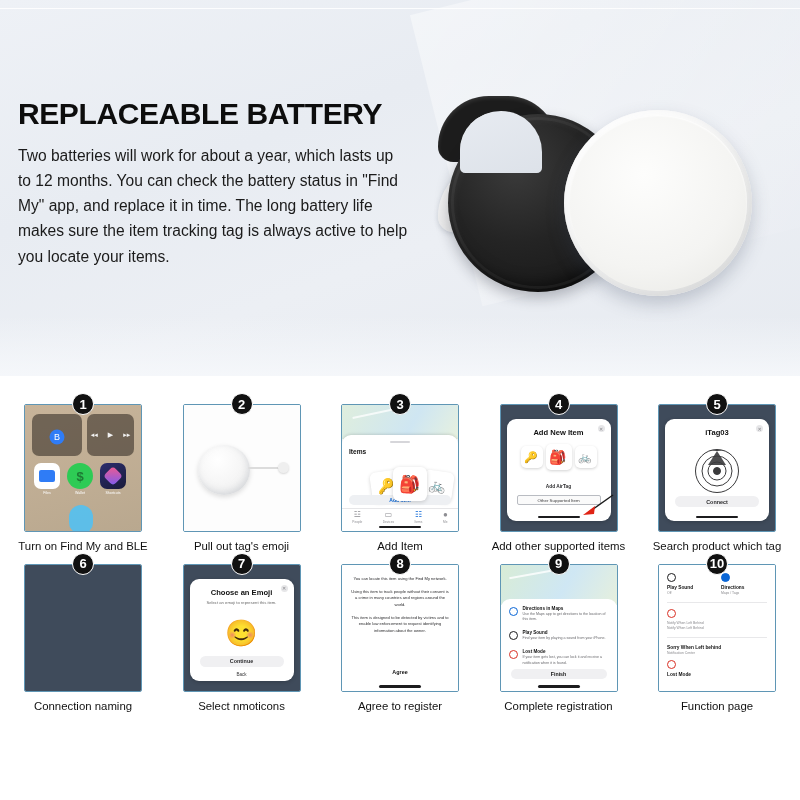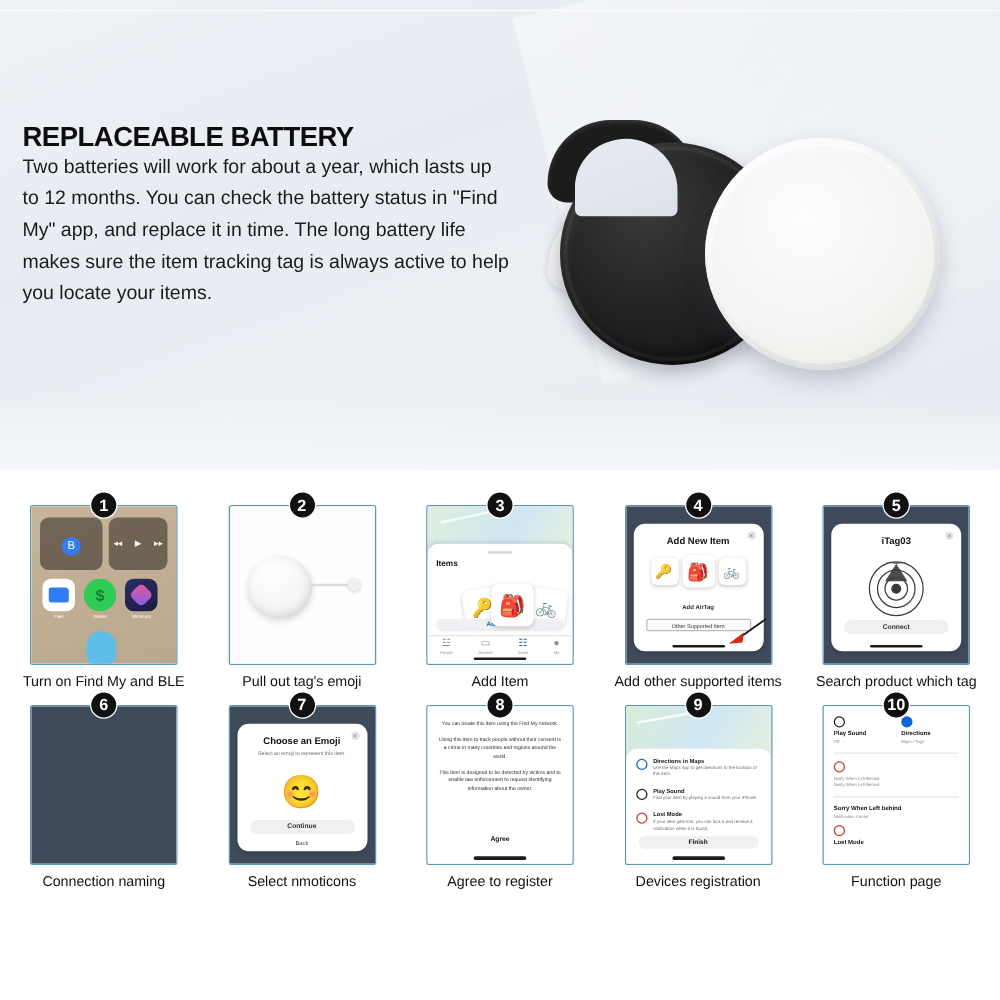--- a/index.html
+++ b/index.html
@@ -27,25 +27,25 @@
     background:linear-gradient(135deg,rgba(255,255,255,.45),rgba(255,255,255,0));
     transform:rotate(-14deg);
   }
   .hero-sheen{
     position:absolute; left:0; right:0; bottom:0; height:60px;
     background:linear-gradient(to bottom,rgba(255,255,255,0),rgba(246,248,251,.9));
   }
 
   .hero-text { position:absolute; left:18px; top:98px; width:400px; z-index:4; }
   .hero-title {
-    font-size:22px; font-weight:bold; letter-spacing:-.4px;
+    font-size:30px; font-weight:bold; letter-spacing:-.4px;
     color:#0d0d0d; line-height:1.05; white-space:nowrap;
   }
   .hero-body {
-    font-size:15.6px; line-height:1.62;
+    margin-top:13px; font-size:15.6px; line-height:1.62;
     color:#1b1b1b; width:392px;
   }
 
   
   .tags { position:absolute; left:438px; top:96px; width:360px; height:220px; z-index:3; }
   .tag {
     position:absolute; border-radius:50%;
   }
   
   .tag-black-loop{
@@ -558,21 +558,21 @@
                 <div class="ftxt">
                   <h5>Lost Mode</h5>
                   <p>If your item gets lost, you can lock it and receive a notification when it is found.</p>
                 </div>
               </div>
               <div class="finish-btn">Finish</div>
               <div class="home-bar"></div>
             </div>
           </div>
         </div>
-        <div class="caption">Devices registration</div>
+        <div class="caption">Complete registration</div>
       </div>
 
       <div class="step">
         <div class="shot-wrap">
           <div class="badge">10</div>
           <div class="shot">
             <div class="fn">
               <div class="fn-top">
                 <div class="fn-act">
                   <div class="fn-ic"></div>

